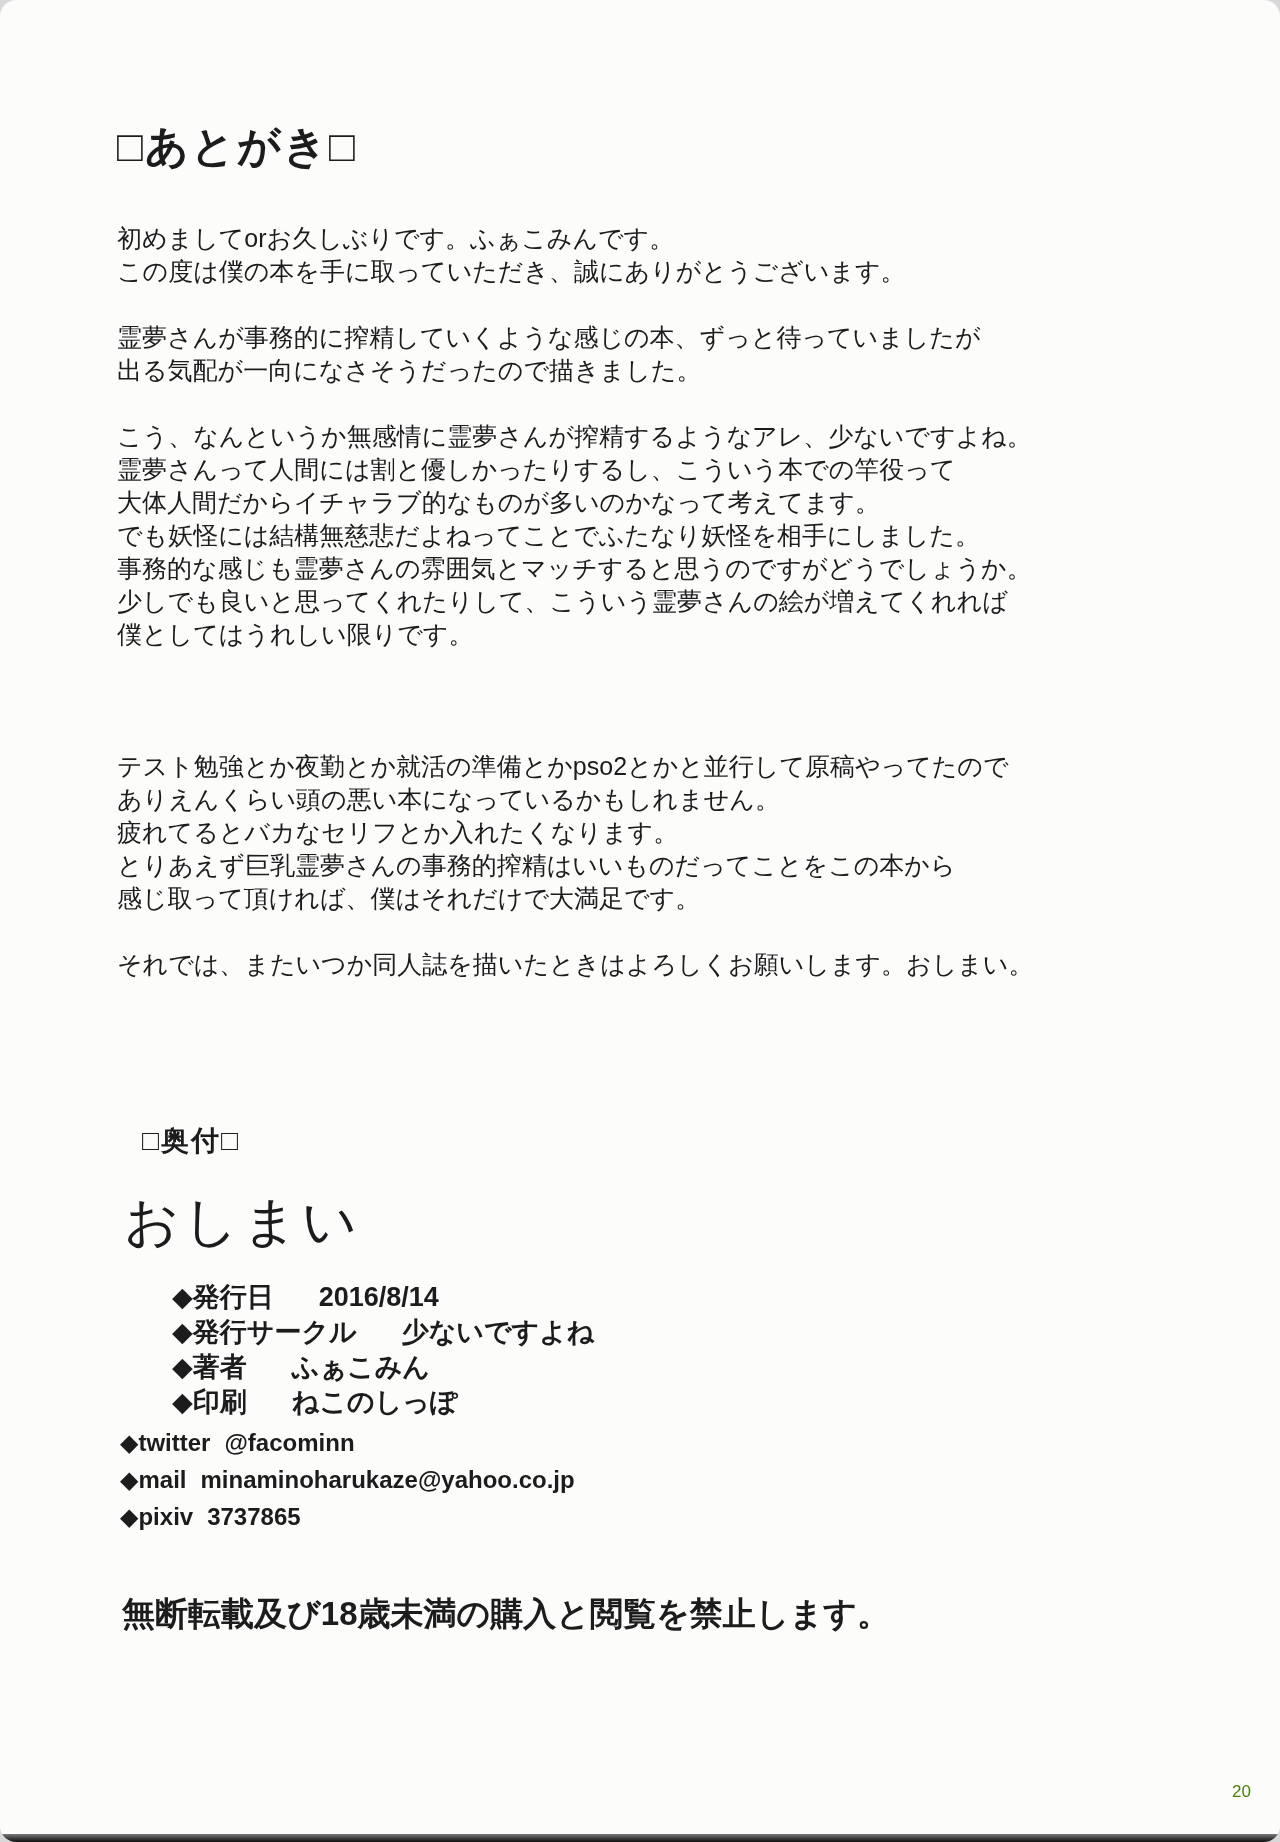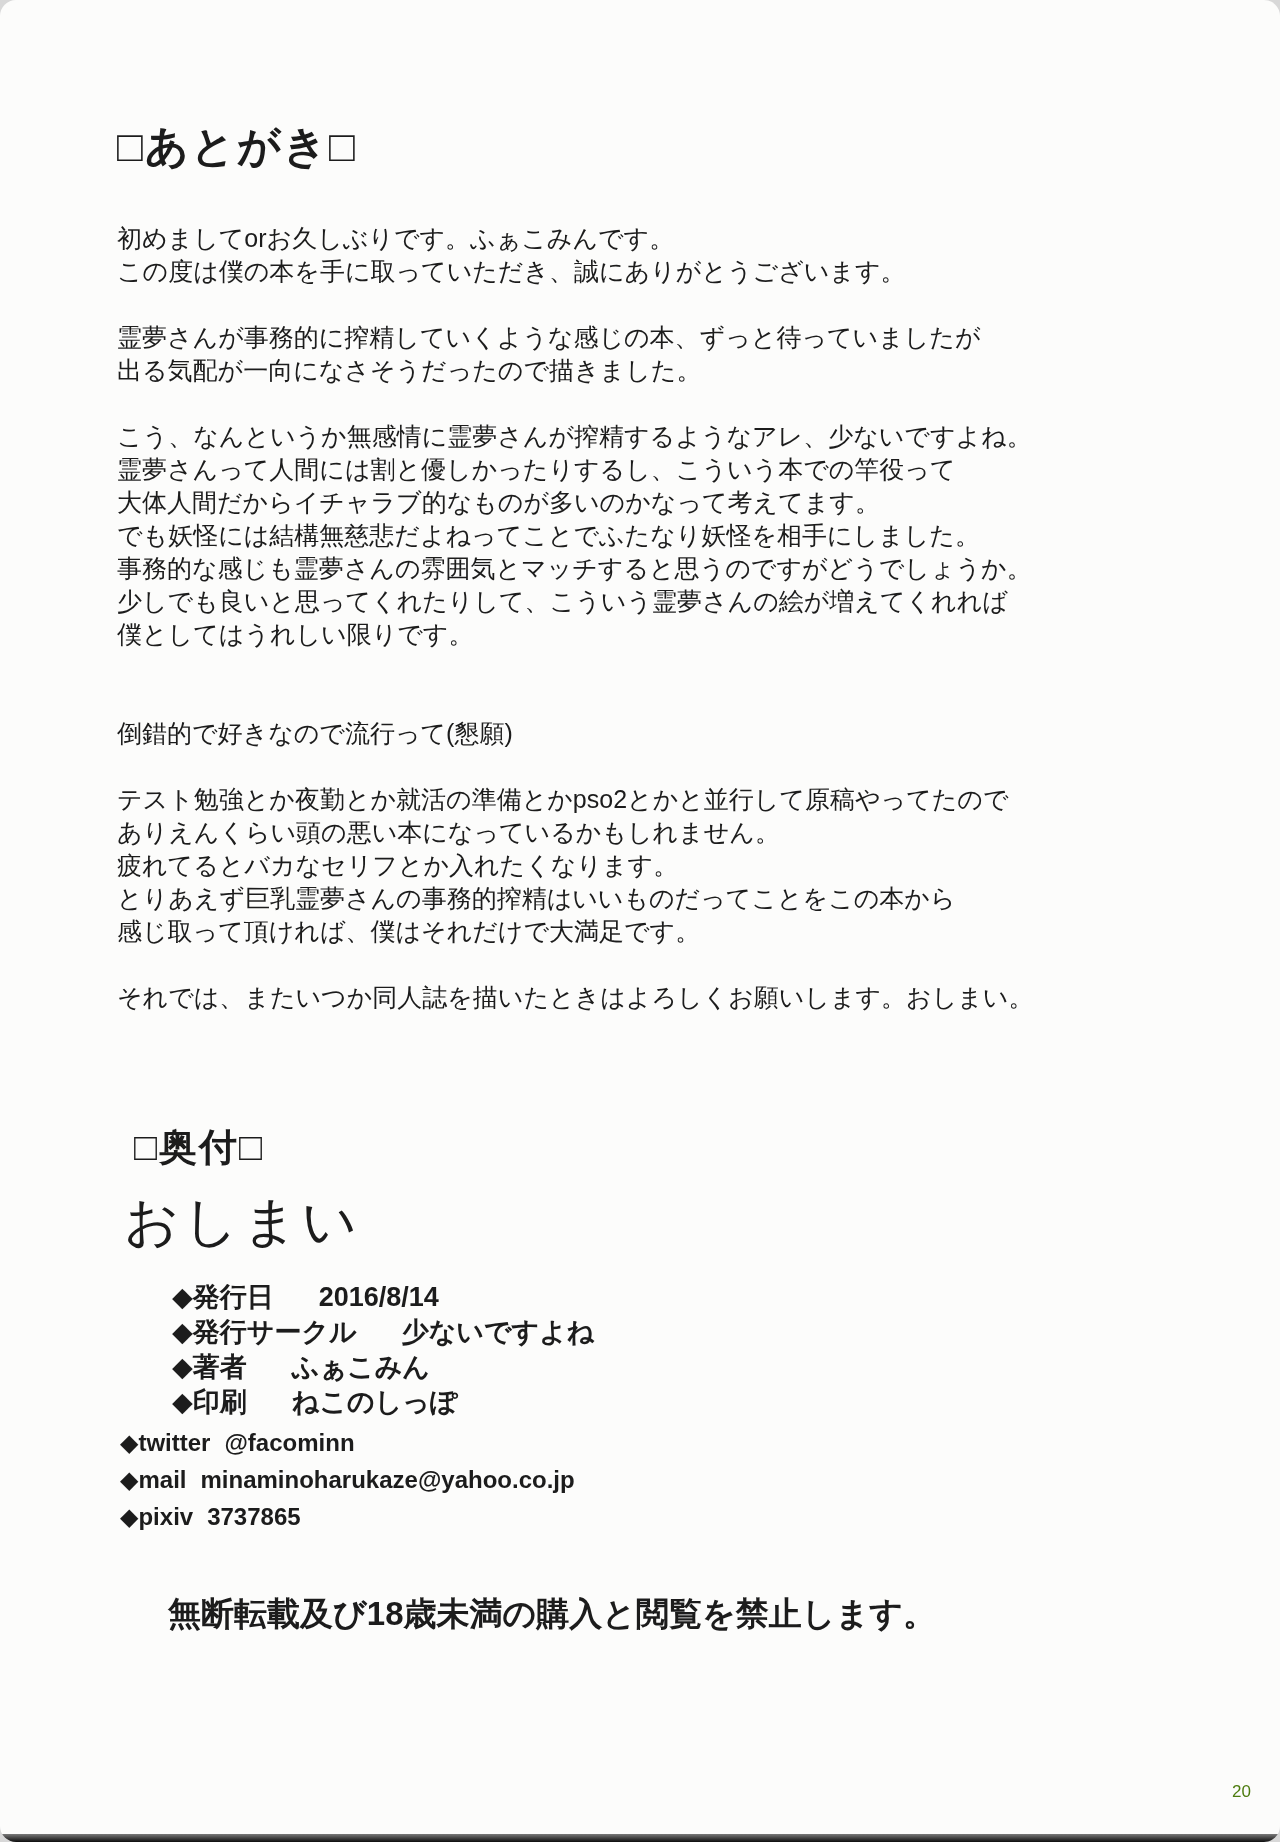--- a/index.html
+++ b/index.html
@@ -18,41 +18,41 @@
     font-size:43px; font-weight:bold; letter-spacing:2px;
   }
   .afterword-body {
     position:absolute; left:117px; top:222px; width:1060px;
     font-size:25px; line-height:33px; letter-spacing:0px;
   }
   .afterword-body p { margin:0 0 33px 0; }
   .afterword-body p:last-child { margin-bottom:0; }
   .afterword-body .line { white-space:nowrap; }
   .colophon-title {
-    position:absolute; left:134px; top:1122px;
-    font-size:38px; font-weight:bold; letter-spacing:2px;
+    position:absolute; left:142px; top:1122px;
+    font-size:28px; font-weight:bold; letter-spacing:2px;
   }
   .book-title {
     position:absolute; left:124px; top:1186px;
     font-family:"Liberation Serif","DejaVu Serif",serif;
     font-size:54px; font-weight:normal; letter-spacing:4px;
   }
   .colophon-entries {
     position:absolute; left:124px; top:1280px;
     font-size:27px; font-weight:bold; line-height:35px;margin-left:48px;
   }
   .colophon-entries .value { margin-left:45px; }
   .colophon-contacts {
     position:absolute; left:120px; top:1424px;
     font-size:24px; font-weight:bold; line-height:37px;
   }
   .colophon-contacts .value { margin-left:14px; }
   .warning {
     position:absolute; left:122px; top:1592px;
-    font-size:33px; font-weight:bold; letter-spacing:0px;margin-left:46px;
+    font-size:33px; font-weight:bold; letter-spacing:0px;
   }
   .page-number {
     position:absolute; left:1232px; top:1782px;
     font-size:17px; color:#4d7c0f;
   }
   .bottom-scan-bar {
     position:absolute; left:0; bottom:0; width:100%; height:8px;
     background:linear-gradient(to bottom,#7a7a7a,#0d0d0d);
   }
 </style>
@@ -76,21 +76,20 @@
       <span class="line">こう、なんというか無感情に霊夢さんが搾精するようなアレ、少ないですよね。</span><br>
       <span class="line">霊夢さんって人間には割と優しかったりするし、こういう本での竿役って</span><br>
       <span class="line">大体人間だからイチャラブ的なものが多いのかなって考えてます。</span><br>
       <span class="line">でも妖怪には結構無慈悲だよねってことでふたなり妖怪を相手にしました。</span><br>
       <span class="line">事務的な感じも霊夢さんの雰囲気とマッチすると思うのですがどうでしょうか。</span><br>
       <span class="line">少しでも良いと思ってくれたりして、こういう霊夢さんの絵が増えてくれれば</span><br>
       <span class="line">僕としてはうれしい限りです。</span>
     </p>
     <p>
       <br>
-      <span class="line">倒錯的で好きなので流行って(懇願)</span>
     </p>
     <p>
       <span class="line">テスト勉強とか夜勤とか就活の準備とかpso2とかと並行して原稿やってたので</span><br>
       <span class="line">ありえんくらい頭の悪い本になっているかもしれません。</span><br>
       <span class="line">疲れてるとバカなセリフとか入れたくなります。</span><br>
       <span class="line">とりあえず巨乳霊夢さんの事務的搾精はいいものだってことをこの本から</span><br>
       <span class="line">感じ取って頂ければ、僕はそれだけで大満足です。</span>
     </p>
     <p>
       <span class="line">それでは、またいつか同人誌を描いたときはよろしくお願いします。おしまい。</span>

